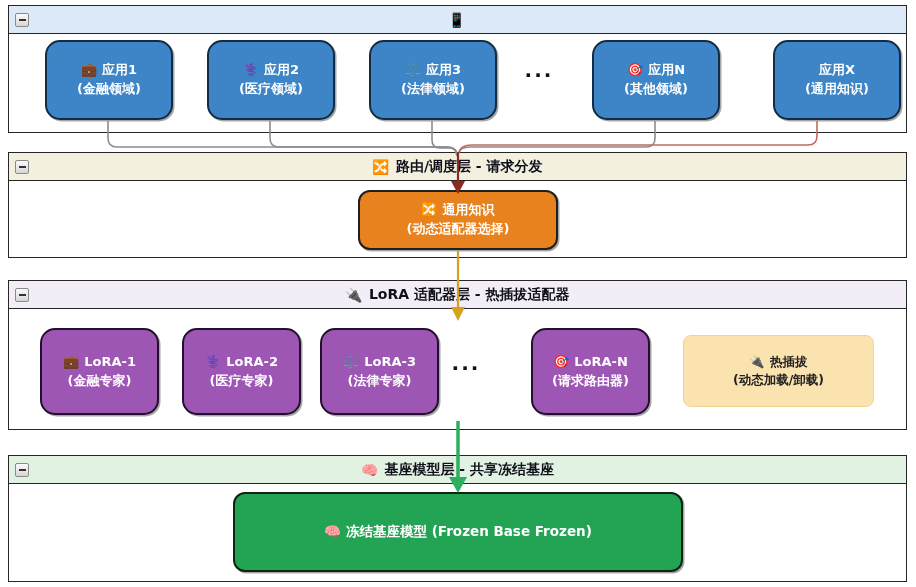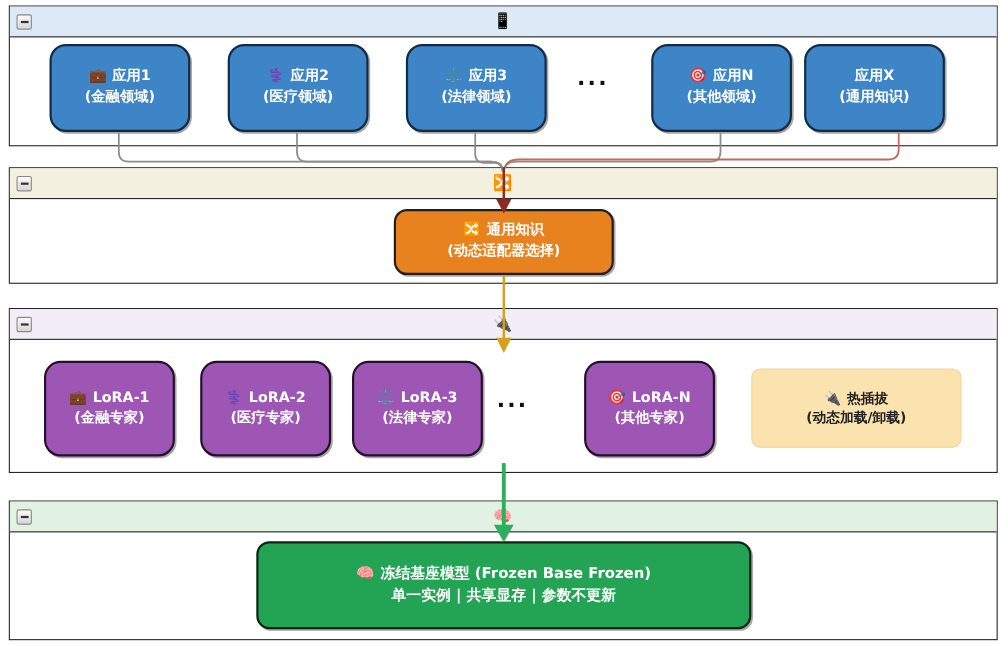--- a/index.html
+++ b/index.html
@@ -65,53 +65,55 @@
       <div class="ln">(法律领域)</div>
     </div>
     <div class="ellipsis" style="left:510px;top:24px;">...</div>
     <div class="node app-node" style="left:583px;">
       <div class="ln">
           <span class="icon">🎯</span>
           <span>应用N</span>
         </div>
       <div class="ln">(其他领域)</div>
     </div>
-    <div class="node app-node" style="left:722px;">
+    <div class="node app-node" style="left:764px;">
       <div class="ln">
           <span>应用X</span>
         </div>
       <div class="ln">(通用知识)</div>
     </div>
   </div>
 </div>
 
 <div class="section" style="top:152px;height:106px;">
   <div class="sec-header" style="background:#F4F0E0;">
     <span class="collapse-btn">
         <span class="minus-bar"></span>
       </span>
     <span class="icon">🔀</span>
+    <span>路由/调度层 - 请求分发</span>
   </div>
   <div class="sec-body">
     <div class="node router-node">
       <div class="ln">
           <span class="icon">🔀</span>
           <span>通用知识</span>
         </div>
       <div class="ln">(动态适配器选择)</div>
     </div>
   </div>
 </div>
 
 <div class="section" style="top:280px;height:150px;">
   <div class="sec-header" style="background:#F2EDF6;">
     <span class="collapse-btn">
         <span class="minus-bar"></span>
       </span>
     <span class="icon">🔌</span>
+    <span>LoRA 适配器层 - 热插拔适配器</span>
   </div>
   <div class="sec-body">
     <div class="node lora-node" style="left:31px;">
       <div class="ln">
           <span class="icon">💼</span>
           <span>LoRA-1</span>
         </div>
       <div class="ln">(金融专家)</div>
     </div>
     <div class="node lora-node" style="left:173px;">
@@ -127,46 +129,46 @@
           <span>LoRA-3</span>
         </div>
       <div class="ln">(法律专家)</div>
     </div>
     <div class="ellipsis" style="left:437px;top:42px;">...</div>
     <div class="node lora-node" style="left:522px;">
       <div class="ln">
           <span class="icon">🎯</span>
           <span>LoRA-N</span>
         </div>
-      <div class="ln">(其他专家)</div>
+      <div class="ln">(请求路由器)</div>
     </div>
     <div class="node note-node">
       <div class="ln">
           <span class="icon">🔌</span>
           <span>热插拔</span>
         </div>
       <div class="ln">(动态加载/卸载)</div>
     </div>
   </div>
 </div>
 
 <div class="section" style="top:455px;height:127px;">
   <div class="sec-header" style="background:#E2F2E2;">
     <span class="collapse-btn">
         <span class="minus-bar"></span>
       </span>
     <span class="icon">🧠</span>
+    <span>基座模型层 - 共享冻结基座</span>
   </div>
   <div class="sec-body">
     <div class="node base-node">
       <div class="ln">
           <span class="icon">🧠</span>
           <span>冻结基座模型 (Frozen Base Frozen)</span>
         </div>
-      <div class="ln">单一实例 | 共享显存 | 参数不更新</div>
     </div>
   </div>
 </div>
 
 <svg id="connectors" viewBox="0 0 916 587" xmlns="http://www.w3.org/2000/svg">
 
   <path d="M108,121 V138 Q108,147 117,147 H446 Q457,147 457,156" fill="none" stroke="#8C8C8C" stroke-width="1.6"></path>
   <path d="M270,121 V138 Q270,147 279,147 H446 Q457,147 457,156" fill="none" stroke="#8C8C8C" stroke-width="1.6"></path>
   <path d="M432,121 V140 Q432,148 440,148 H450 Q457,148 457,156" fill="none" stroke="#8C8C8C" stroke-width="1.6"></path>
   <path d="M655,121 V138 Q655,147 646,147 H470 Q459,147 458,155" fill="none" stroke="#8C8C8C" stroke-width="1.6"></path>

